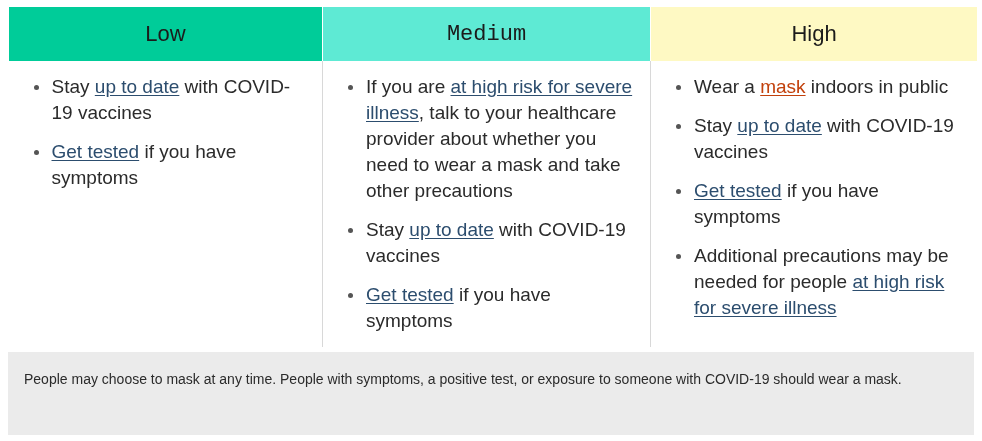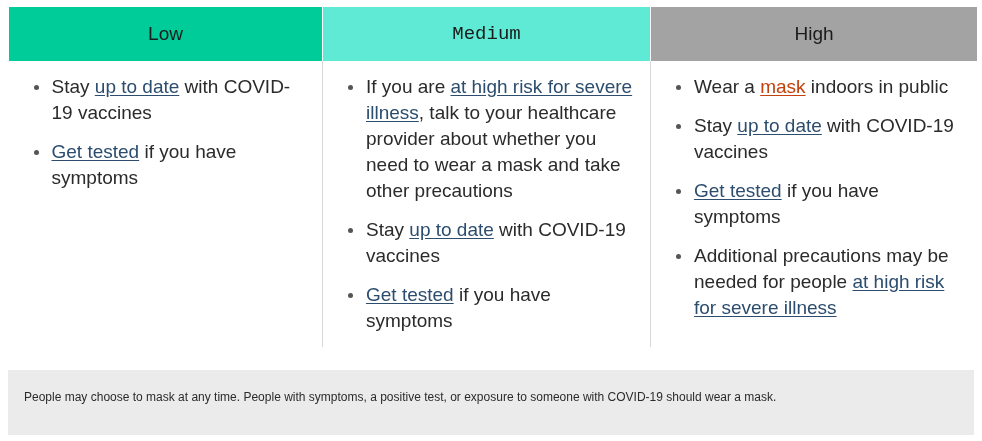--- a/index.html
+++ b/index.html
@@ -23,21 +23,21 @@
   }
   .levels-table {
     width: 966px;
     border-collapse: collapse;
     table-layout: fixed;
   }
   .levels-table th {
     height: 54px;
     padding: 0;
     margin: 0;
-    font-size: 19px;
+    font-size: 22px;
     font-weight: 400;
     color: #1b1b1b;
     text-align: center;
     vertical-align: middle;
     border: 1px solid #ffffff;
     border-top: 0;
     border-bottom: 0;
   }
   .levels-table th.col-low    { background: #00cc99; width: 313px; }
   .levels-table th.col-medium { background: #fbfb9d; width: 327px; }
@@ -87,37 +87,37 @@
   }
 
   .footnote {
     position: absolute;
     left: 8px;
     right: 8px;
     bottom: 6px;
     background: #ebebeb;
     padding: 14px 16px 16px 16px;
     box-sizing: border-box;
-    font-size: 12px;
+    font-size: 14px;
     line-height: 26px;
     color: #2b2b2b;
-    height: 65px;
+    height: 83px;
   }
 </style>
 </head>
 <body>
 
 <div class="page">
 
   <table class="levels-table">
     <thead>
       <tr>
         <th class="col-low" style="background: rgb(0, 204, 153);">Low</th>
         <th class="col-medium" style="background: #5eead4; font-family: Liberation Mono, monospace;">Medium</th>
-        <th class="col-high" style="background: #a3a3a3;">High</th>
+        <th class="col-high" style="background: #fef9c3;">High</th>
       </tr>
     </thead>
     <tbody>
       <tr>
         <td>
           <ul class="recs">
               <li>Stay <a class="doclink" style="color: rgb(44, 77, 110);">up to date</a> with COVID-19 vaccines</li>
               <li><a class="doclink" style="color: rgb(44, 77, 110);">Get tested</a> if you have symptoms</li>
             </ul>
         </td>

